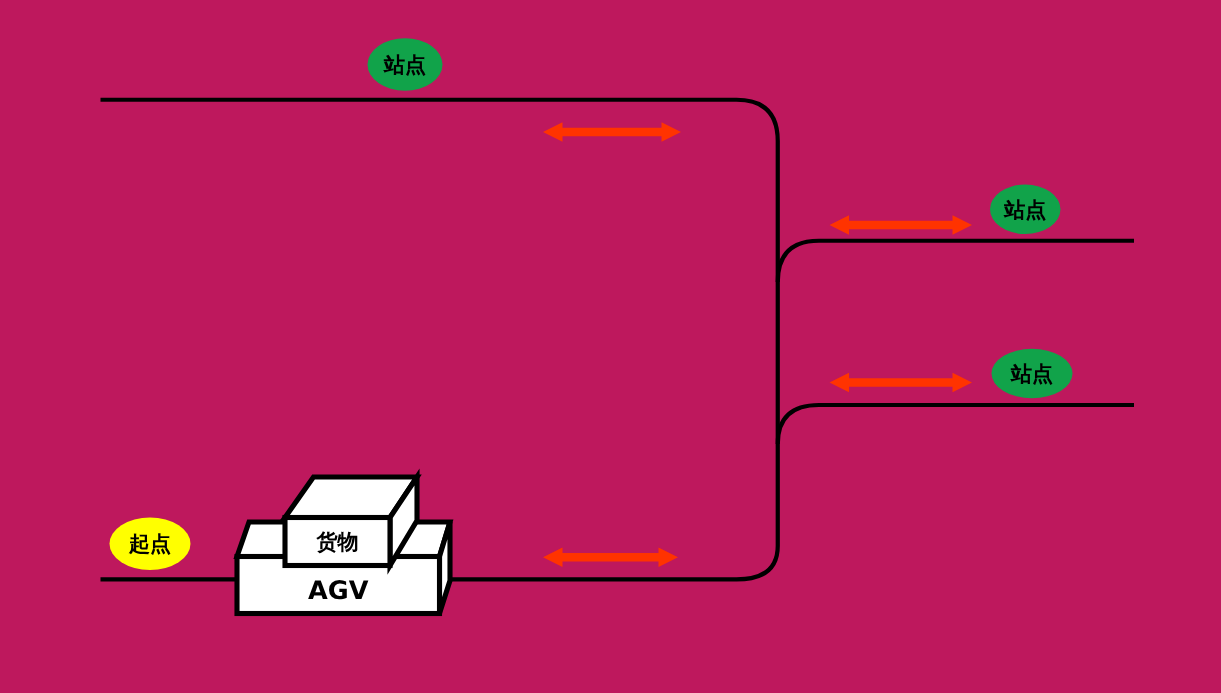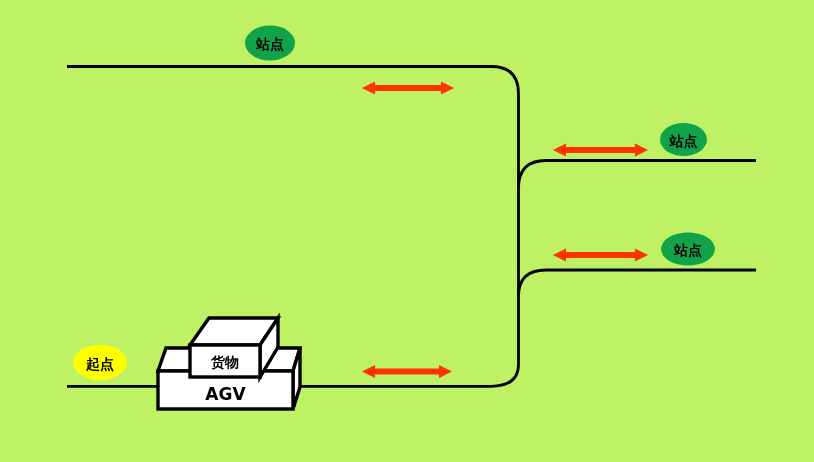--- a/index.html
+++ b/index.html
@@ -1,19 +1,19 @@
 <!DOCTYPE html>
 <html><head>
 <meta charset="utf-8">
 <style>
   html,body{margin:0;padding:0;background:#ffffff;}
   .stage{
     position:relative;
     width:814px;height:462px;
-    background:#bef264;
+    background:#be185d;
     overflow:hidden;
     font-family:"DejaVu Sans","Liberation Sans",sans-serif;
   }
   svg{display:block;}
   .track{fill:none;stroke:#000000;stroke-width:2.8;stroke-linecap:butt;}
   .box{fill:#ffffff;stroke:#000000;stroke-width:3.4;stroke-linejoin:miter;}
   .node-label{
     font-family:"DejaVu Sans","Liberation Sans",sans-serif;
     font-size:14px;font-weight:bold;fill:#000000;
     text-anchor:middle;dominant-baseline:central;

